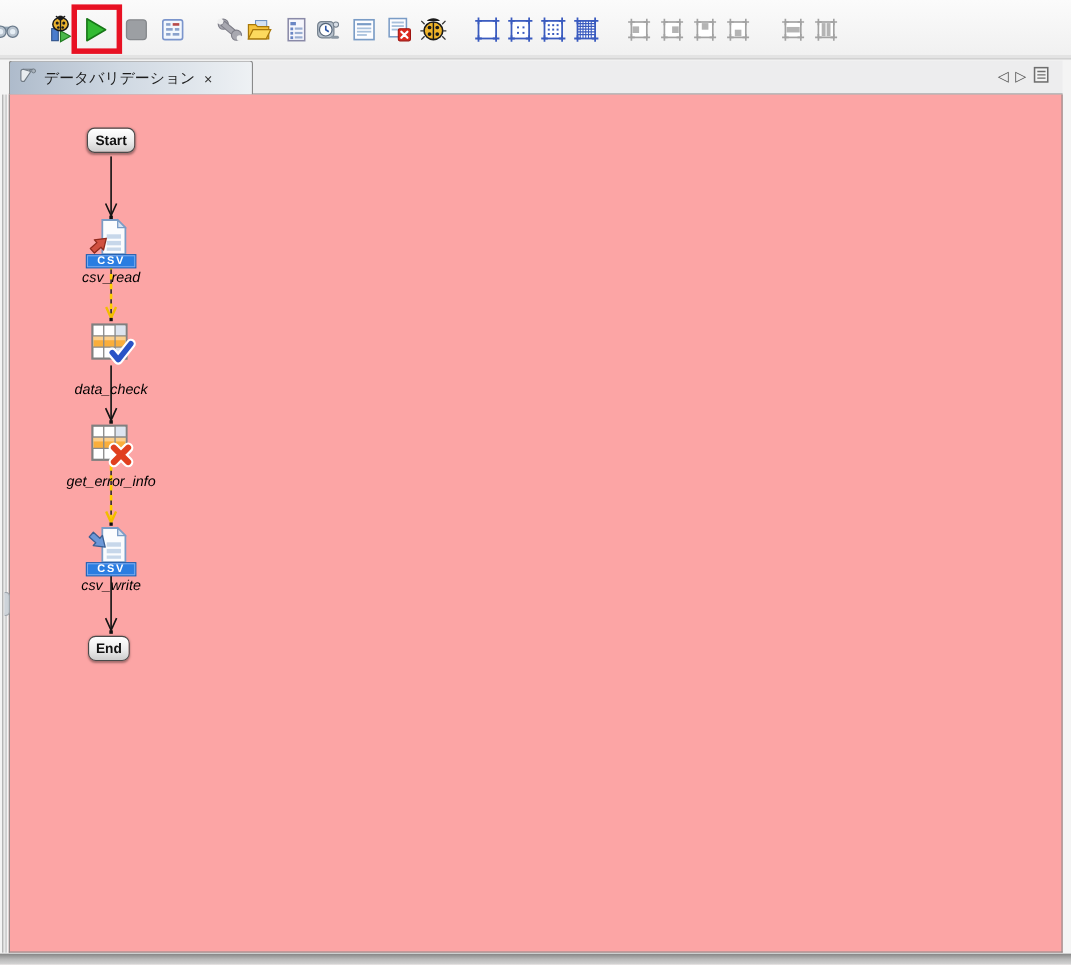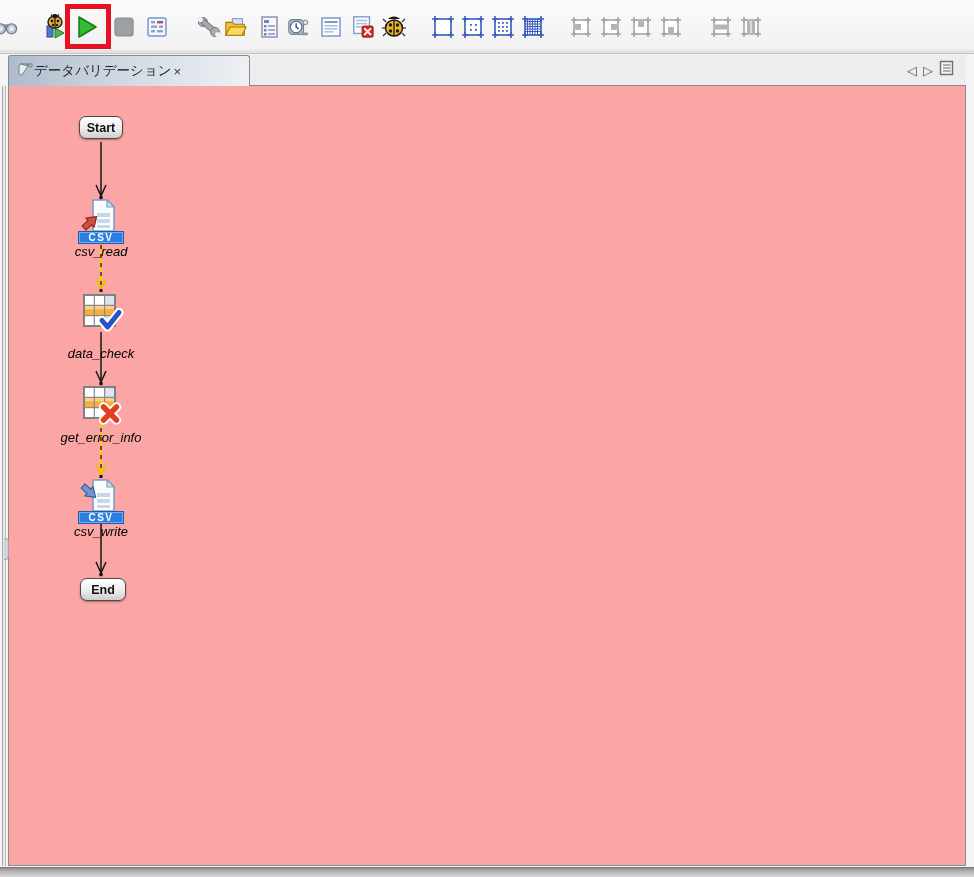--- a/index.html
+++ b/index.html
@@ -11,24 +11,24 @@
     background:linear-gradient(180deg,#fbfbfb,#f0f0f0);
     border-bottom:1px solid #c2c2c2; box-shadow:inset 0 -3px 0 #e3e3e3; overflow:hidden; }
   .tb { position:absolute; top:14px; width:24px; height:26px; display:flex; align-items:center; justify-content:center; cursor:pointer; }
   .tb svg { display:block; }
   .run-highlight { position:absolute; left:65px; top:4px; width:46px; height:45px;
     border:5px solid #e81123; pointer-events:none; }
 
   
   .tabbar { position:absolute; left:8px; top:55px; width:958px; height:31px;
     background:#ededee; border-bottom:1px solid #8a8a8a; }
-  .tab { position:absolute; left:0; top:0; width:242px; height:31px;
+  .tab { position:absolute; left:0; top:0; width:222px; height:31px;
     background:linear-gradient(90deg,#aebbcb 0%, #cfd8e2 45%, #eef1f4 100%);
     border:1px solid #8a8a8a; border-bottom:none; border-radius:3px 3px 0 0;
-    display:flex; align-items:center; padding:0 8px; cursor:pointer; }
+    display:flex; align-items:center; gap:6px; padding:0 8px; cursor:pointer; }
   .tab-title { font-size:13.5px; color:#1c1c1c; white-space:nowrap; }
   .tab-close { font-size:13px; color:#333; margin-left:2px; cursor:pointer; }
   .tab-controls { position:absolute; right:12px; top:5px; display:flex; align-items:center; gap:6px; }
   .tab-nav { font-size:13px; color:#555; cursor:pointer; font-family:"DejaVu Sans", sans-serif; }
 
   
   .canvas { position:absolute; left:8px; top:86px; width:958px; height:780px;
     background:#fca5a5; border:1px solid #8a8a8a; border-top:none; }
   .left-splitter { position:absolute; left:2px; top:86px; width:4px; height:780px;
     border-left:1px solid #a8a8a8; border-right:1px solid #bdbdbd; background:#e9e9e9; }
@@ -402,21 +402,21 @@
     </div>
     <div class="csv-banner" style="top:426px">CSV</div>
     <div class="node-label" style="top:438px">csv_write</div>
 
     <svg class="edge" style="top:433px" width="14" height="58">
       <line x1="7" y1="0" x2="7" y2="54" stroke="#151515" stroke-width="1.5"></line>
       <path d="M2 43 L7 54 L12 43" fill="none" stroke="#151515" stroke-width="1.5"></path>
       <rect x="5.4" y="54" width="3.2" height="3.2" fill="#111"></rect>
     </svg>
 
-    <div class="node-terminal" style="left:71px;top:492px;width:46px">End</div>
+    <div class="node-terminal" style="left:71px;top:492px;width:38px">End</div>
   </div>
 
   <div class="left-splitter">
     <div class="splitter-notch"></div>
   </div>
 
   <div class="bottom-bar"></div>
 </div>
 
 </body></html>

